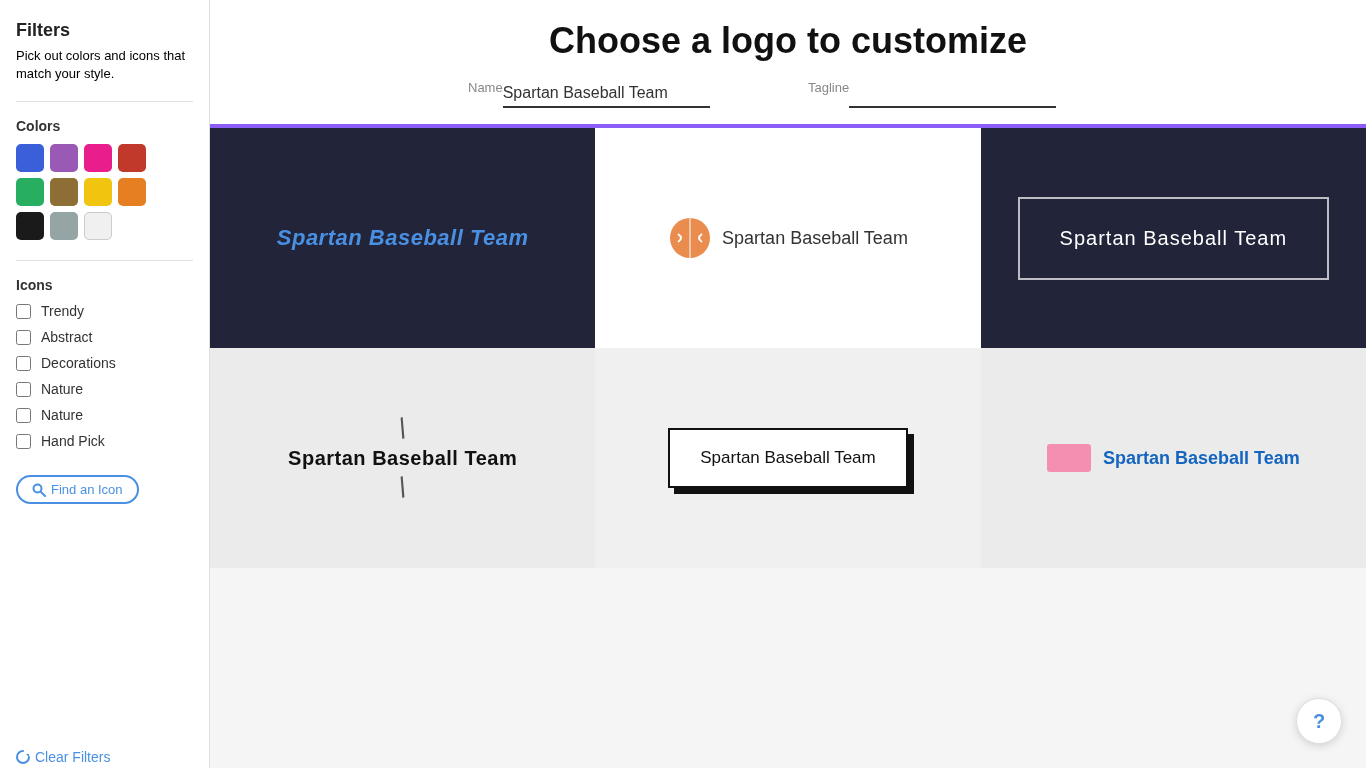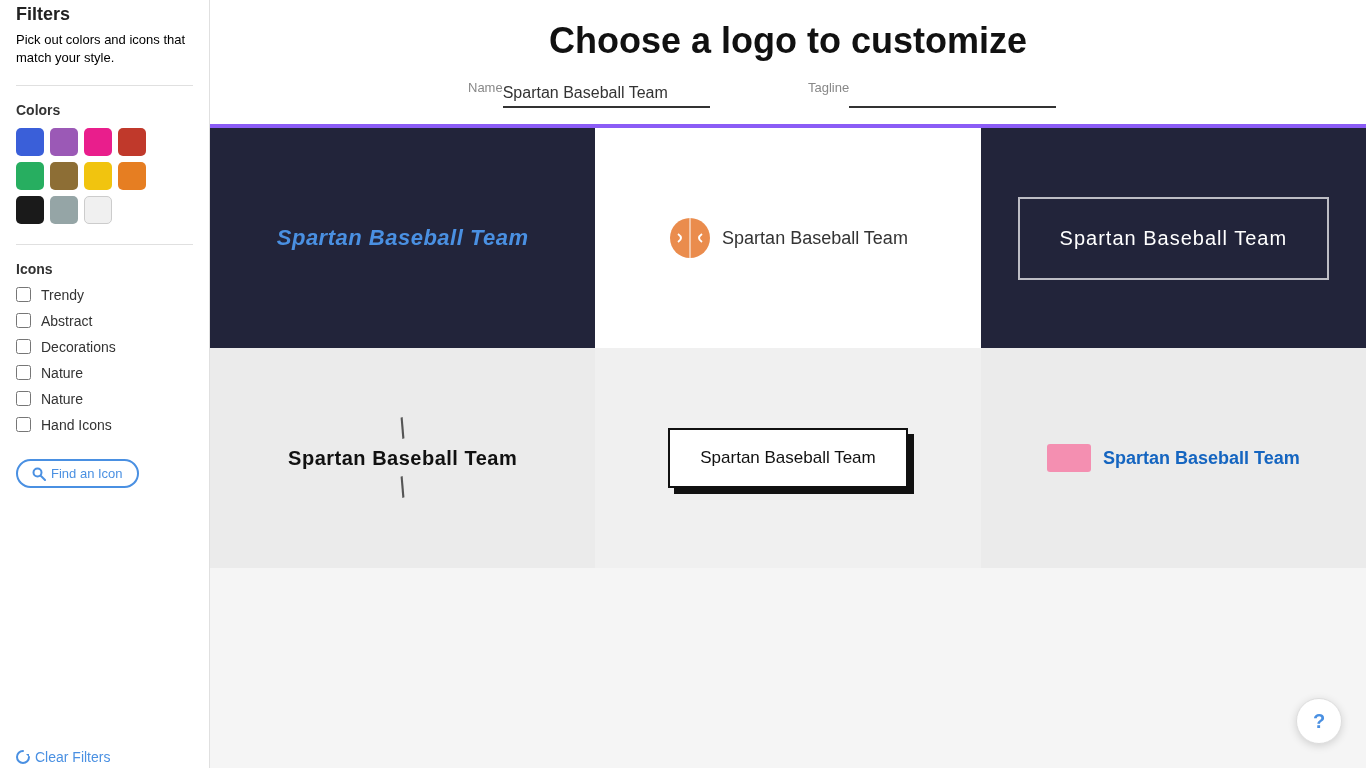--- a/index.html
+++ b/index.html
@@ -3,21 +3,21 @@
   <meta charset="utf-8">
   <style>
     * { box-sizing: border-box; margin: 0; padding: 0; }
     body { font-family: Arial, sans-serif; display: flex; height: 768px; width: 1366px; overflow: hidden; background: #f5f5f5; }
 
     
     #sidebar {
       width: 210px;
       min-width: 210px;
       background: #fff;
-      padding: 4px 16px;
+      padding: 20px 16px;
       display: flex;
       flex-direction: column;
       border-right: 1px solid #e0e0e0;
       position: relative;
     }
     .sidebar-title {
       font-size: 18px;
       font-weight: bold;
       margin-bottom: 6px;
       color: #222;
@@ -52,21 +52,21 @@
       height: 28px;
       border-radius: 5px;
       cursor: pointer;
       border: none;
     }
 
     
     .icons-section { margin-bottom: 16px; }
     .checkbox-item {
       display: flex;
-      align-items: flex-start;
+      align-items: flex-end;
       margin-bottom: 10px;
       cursor: pointer;
     }
     .checkbox-item input[type="checkbox"] {
       width: 15px;
       height: 15px;
       margin-right: 10px;
       cursor: pointer;
       accent-color: #555;
     }
@@ -344,21 +344,21 @@
     <label class="checkbox-item">
       <input type="checkbox" style="">
       <span class="checkbox-label">Nature</span>
     </label>
     <label class="checkbox-item">
       <input type="checkbox" style="">
       <span class="checkbox-label">Nature</span>
     </label>
     <label class="checkbox-item">
       <input type="checkbox" style="">
-      <span class="checkbox-label">Hand Icons</span>
+      <span class="checkbox-label">Hand Pick</span>
     </label>
   </div>
   <button class="find-icon-btn">
     <svg width="14" height="14" viewBox="0 0 14 14">
       <circle cx="5.5" cy="5.5" r="4" stroke="#4a90e2" stroke-width="2" fill="none"></circle>
       <line x1="9" y1="9" x2="13" y2="13" stroke="#4a90e2" stroke-width="2" stroke-linecap="round"></line>
     </svg>
     <span>Find an Icon</span>
   </button>
   <button class="clear-filters-btn">

